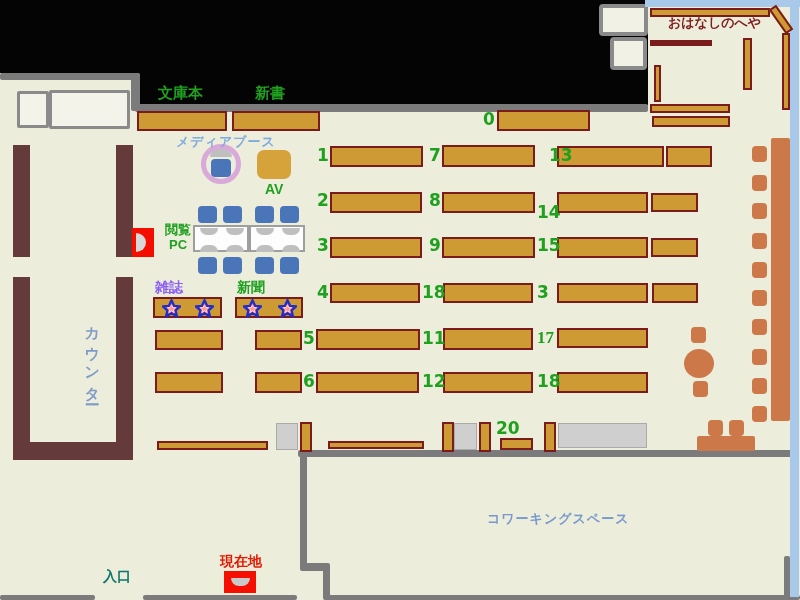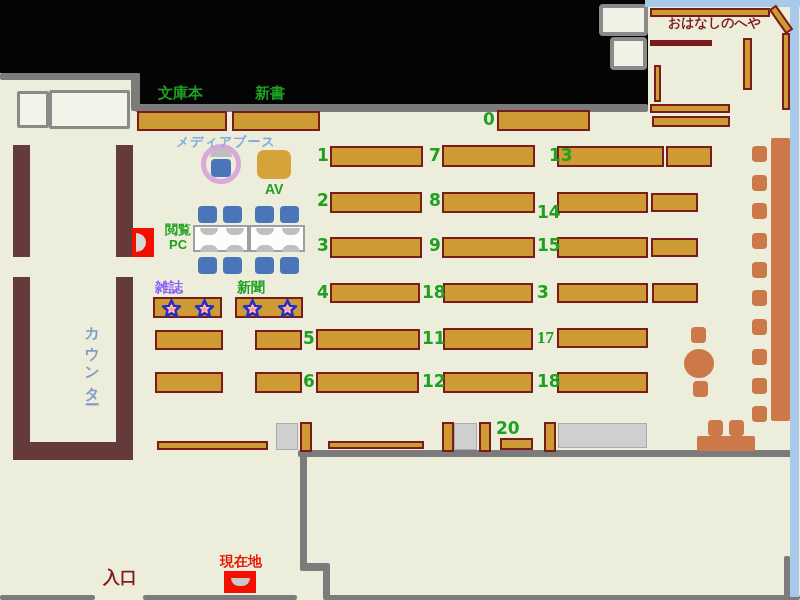--- a/index.html
+++ b/index.html
@@ -32,21 +32,21 @@
   .lbl-shinsho{left:255px;top:84px;color:#1FA01F;font-size:15px;}
   .lbl-media{left:176px;top:135px;color:#7FAADD;font-size:13px;letter-spacing:1px;}
   .lbl-av{left:265px;top:181px;color:#1FA01F;font-size:14px;}
   .lbl-pc{left:160px;top:223px;width:36px;color:#1FA01F;font-size:13px;text-align:center;}
   .lbl-zasshi{left:155px;top:279px;color:#8b5cf6;font-size:14px;}
   .lbl-shinbun{left:237px;top:279px;color:#1FA01F;font-size:14px;}
   .lbl-counter{left:84px;top:316px;color:#7F9BC8;font-size:15px;writing-mode:vertical-rl;letter-spacing:3px;}
   .lbl-kids{left:541px;top:7px;width:60px;text-align:center;color:#6C99CC;font-size:13px;line-height:18px;}
   .lbl-story{left:668px;top:16px;color:#7f1d1d;font-size:13px;}
   .lbl-cowork{left:487px;top:512px;color:#7799CC;font-size:13px;letter-spacing:1px;}
-  .lbl-entrance{left:103px;top:568px;color:#7f1d1d;font-size:17px;text-align:right;}
+  .lbl-entrance{left:103px;top:568px;color:#0f766e;font-size:14px;text-align:right;}
   .lbl-location{left:220px;top:553px;color:#E81800;font-size:14px;}
   .slot{position:absolute;left:132px;top:228px;width:22px;height:29px;background:#F30E00;overflow:hidden;}
   .slot-moon{position:absolute;left:4px;top:5px;width:10px;height:19px;background:#D8D8D8;
              border-radius:0 100% 100% 0 / 0 50% 50% 0;}
   .marker{position:absolute;left:224px;top:571px;width:32px;height:22px;background:#F50F00;}
   .marker-moon{position:absolute;left:7px;top:7px;width:19px;height:8px;background:#C9C9C9;
                border-radius:0 0 10px 10px;}
 </style>
 </head>
 <body>
@@ -193,20 +193,21 @@
     <div class="lbl lbl-bunko">文庫本</div>
   <div class="lbl lbl-shinsho">新書</div>
   <div class="lbl lbl-media">メディアブース</div>
   <div class="lbl lbl-av">AV</div>
   <div class="lbl lbl-pc">閲覧
 PC</div>
   <div class="lbl lbl-zasshi">雑誌</div>
   <div class="lbl lbl-shinbun">新聞</div>
   <div class="lbl lbl-counter">カウンター</div>
   <div class="lbl lbl-story">おはなしのへや</div>
+  <div class="lbl lbl-cowork">コワーキングスペース</div>
   <div class="lbl lbl-entrance">入口</div>
   <div class="lbl lbl-location">現在地</div>
 
   <div class="slot">
     <div class="slot-moon"></div>
   </div>
   <div class="marker">
     <div class="marker-moon"></div>
   </div>
 <div class="num" style="left: 483px; top: 111px;">0</div>

